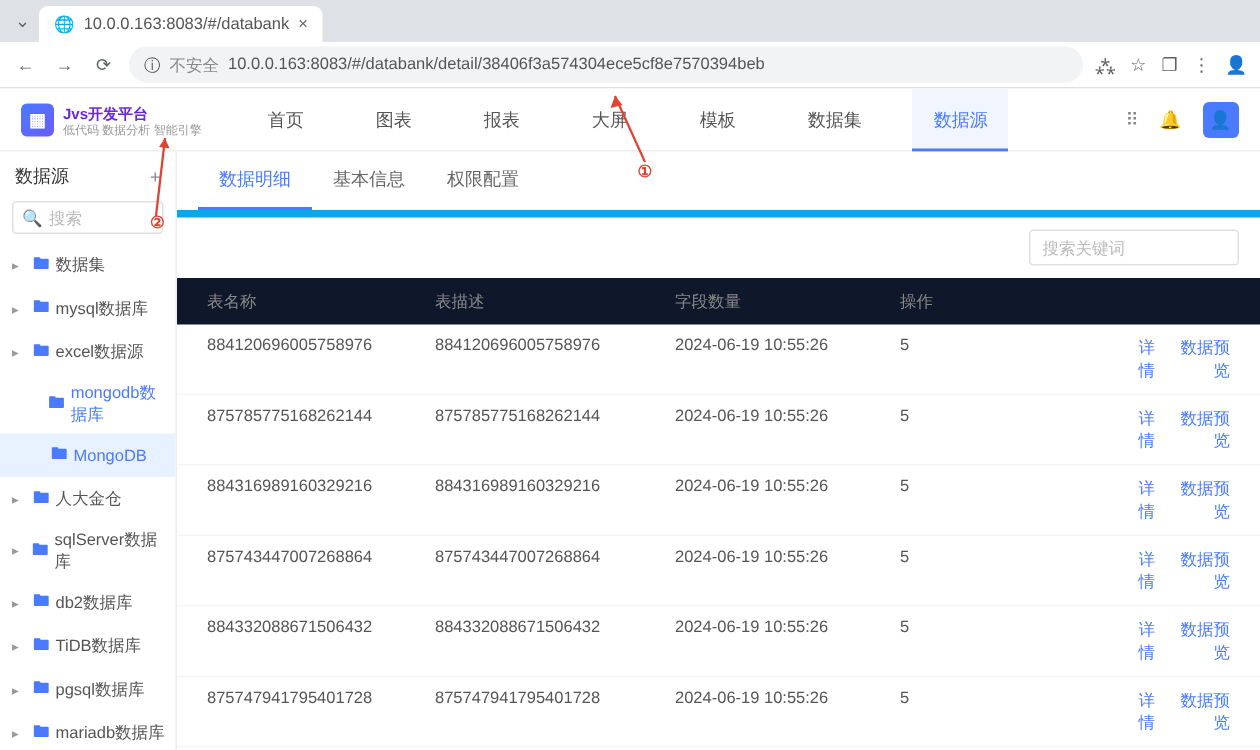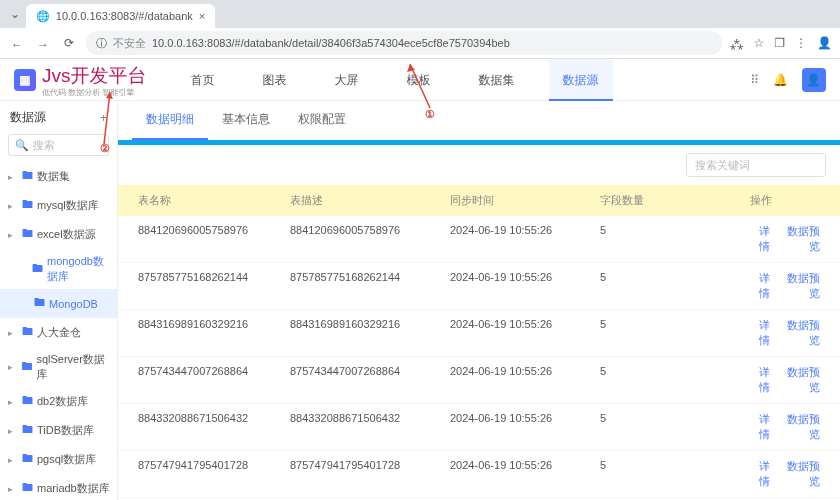--- a/index.html
+++ b/index.html
@@ -10,21 +10,21 @@
 .tab .close{color:#666;cursor:pointer}
 .addr-bar{display:flex;align-items:center;height:30px;padding:0 8px;gap:8px}
 .nav-btn{width:18px;height:18px;display:flex;align-items:center;justify-content:center;color:#5f6368;cursor:pointer}
 .url-box{flex:1;display:flex;align-items:center;background:#f1f3f4;border-radius:14px;height:24px;padding:0 10px;gap:6px;font-size:11px;color:#555}
 .url-box .insecure{color:#888}
 .addr-right{display:flex;gap:10px;align-items:center;color:#5f6368}
 .app{display:flex;flex-direction:column;height:calc(100vh - 58px)}
 .topbar{display:flex;align-items:center;background:#fff;height:42px;padding:0 14px;border-bottom:1px solid #eee}
 .logo{display:flex;align-items:center;gap:6px}
 .logo-badge{width:22px;height:22px;background:linear-gradient(135deg,#4a7bff,#6a5bff);border-radius:4px;display:flex;align-items:center;justify-content:center;color:#fff;font-weight:bold;font-size:12px}
-.logo-text{font-size:19px;font-weight:normal;color:#be185d}
+.logo-text{font-size:10px;font-weight:bold;color:#6d28d9}
 .logo-sub{font-size:8px;color:#999;display:block;line-height:1}
 .topnav{display:flex;margin-left:30px;gap:20px}
 .topnav-item{padding:0 14px;height:42px;line-height:42px;color:#555;cursor:pointer;font-size:12px}
 .topnav-item.active{color:#4a7bff;border-bottom:2px solid #4a7bff;background:#f0f5ff}
 .topbar-right{margin-left:auto;display:flex;align-items:center;gap:14px;color:#888}
 .avatar{width:24px;height:24px;background:#4a7bff;border-radius:4px;display:flex;align-items:center;justify-content:center;color:#fff}
 .body{display:flex;flex:1;overflow:hidden}
 .sidebar{width:118px;background:#fff;border-right:1px solid #eee;display:flex;flex-direction:column}
 .side-head{display:flex;align-items:center;justify-content:space-between;padding:8px 10px;font-size:12px;font-weight:500}
 .side-head .plus{color:#888;cursor:pointer}
@@ -36,21 +36,21 @@
 .tree-item .folder{color:#4a7bff}
 .tree-item.child{padding-left:20px}
 .main{flex:1;background:#fff;display:flex;flex-direction:column;overflow:hidden}
 .subtabs{display:flex;border-bottom:5px solid #0ea5e9;padding:0 14px}
 .subtab{padding:10px 14px;cursor:pointer;color:#666;font-size:12px}
 .subtab.active{color:#4a7bff;border-bottom:2px solid #4a7bff}
 .toolbar{display:flex;padding:8px 14px;align-items:flex-end}
 .search-box{margin-left:auto;width:140px;height:24px;border:1px solid #e0e0e0;border-radius:3px;padding:0 8px;font-size:11px;color:#bbb;display:flex;align-items:center}
 .table{flex:1;overflow:auto}
 .thead,.trow{display:flex;padding:0 14px}
-.thead{background:#fef9c3;color:#888;font-size:11px}
+.thead{background:#0f172a;color:#888;font-size:11px}
 .th,.td{padding:8px 6px;font-size:11px}
 .c1{flex:0 0 152px}
 .c2{flex:0 0 160px}
 .c3{flex:0 0 150px}
 .c4{flex:0 0 150px}
 .c5{flex:1;text-align:right;display:flex;gap:10px;justify-content:flex-start}
 .c5 a{color:#4a7bff;cursor:pointer}
 .trow{border-bottom:1px solid #f5f5f5;color:#555}
 .callout{position:absolute;color:#d43;font-size:11px;font-weight:bold}
 .callout.c-1{left:425px;top:108px}
@@ -94,20 +94,21 @@
     <div class="logo">
       <div class="logo-badge">▦</div>
       <div>
         <span class="logo-text">Jvs开发平台</span>
         <span class="logo-sub">低代码 数据分析 智能引擎</span>
       </div>
     </div>
     <div class="topnav" id="topnav">
         <div class="topnav-item">首页</div>
         <div class="topnav-item">图表</div>
+        <div class="topnav-item">报表</div>
         <div class="topnav-item">大屏</div>
         <div class="topnav-item">模板</div>
         <div class="topnav-item">数据集</div>
         <div class="topnav-item active">数据源</div>
       </div>
     <div class="topbar-right">
       <span>⠿</span>
       <span>🔔</span>
       <div class="avatar">👤</div>
     </div>
@@ -188,21 +189,20 @@
         </div>
       <div class="toolbar">
         <div class="search-box">
           <span>搜索关键词</span>
         </div>
       </div>
       <div class="table">
         <div class="thead">
           <div class="th c1">表名称</div>
           <div class="th c2">表描述</div>
-          <div class="th c3">同步时间</div>
           <div class="th c4">字段数量</div>
           <div class="th c5">操作</div>
         </div>
         <div id="tbody">
             <div class="trow">
               <div class="td c1">884120696005758976</div>
               <div class="td c2">884120696005758976</div>
               <div class="td c3">2024-06-19 10:55:26</div>
               <div class="td c4">5</div>
               <div class="td c5">

